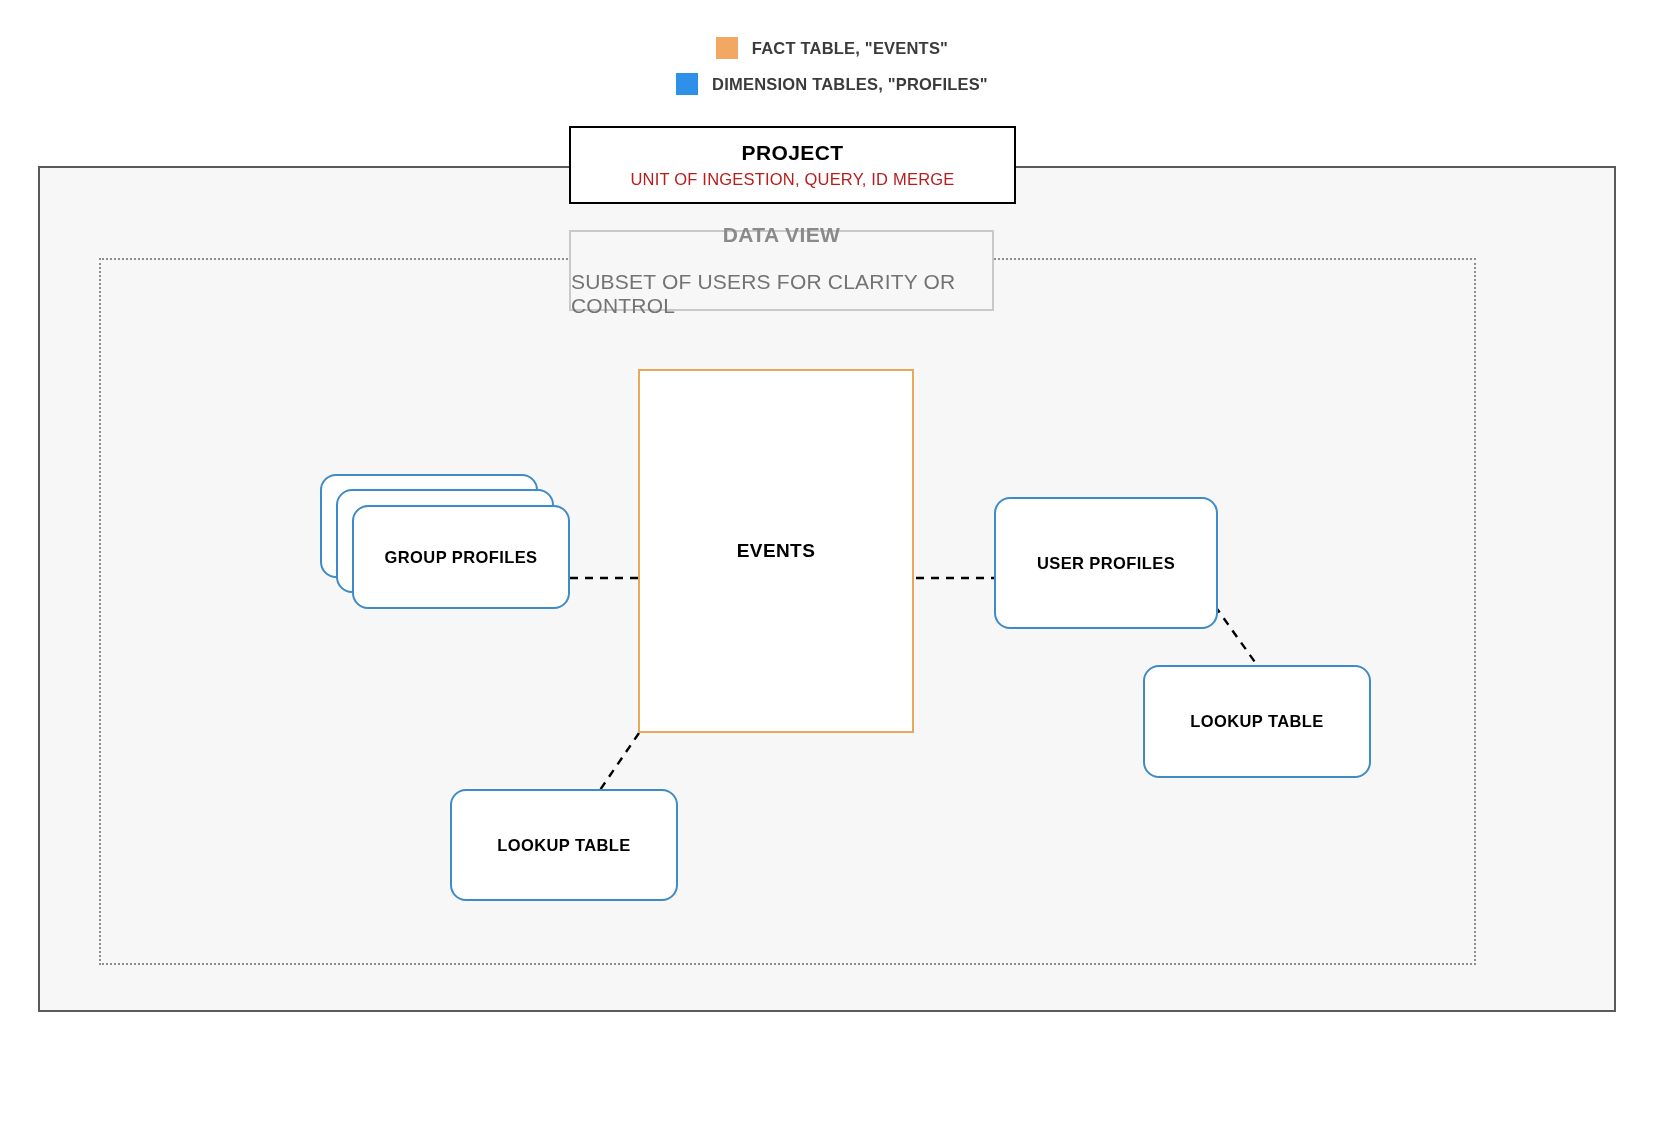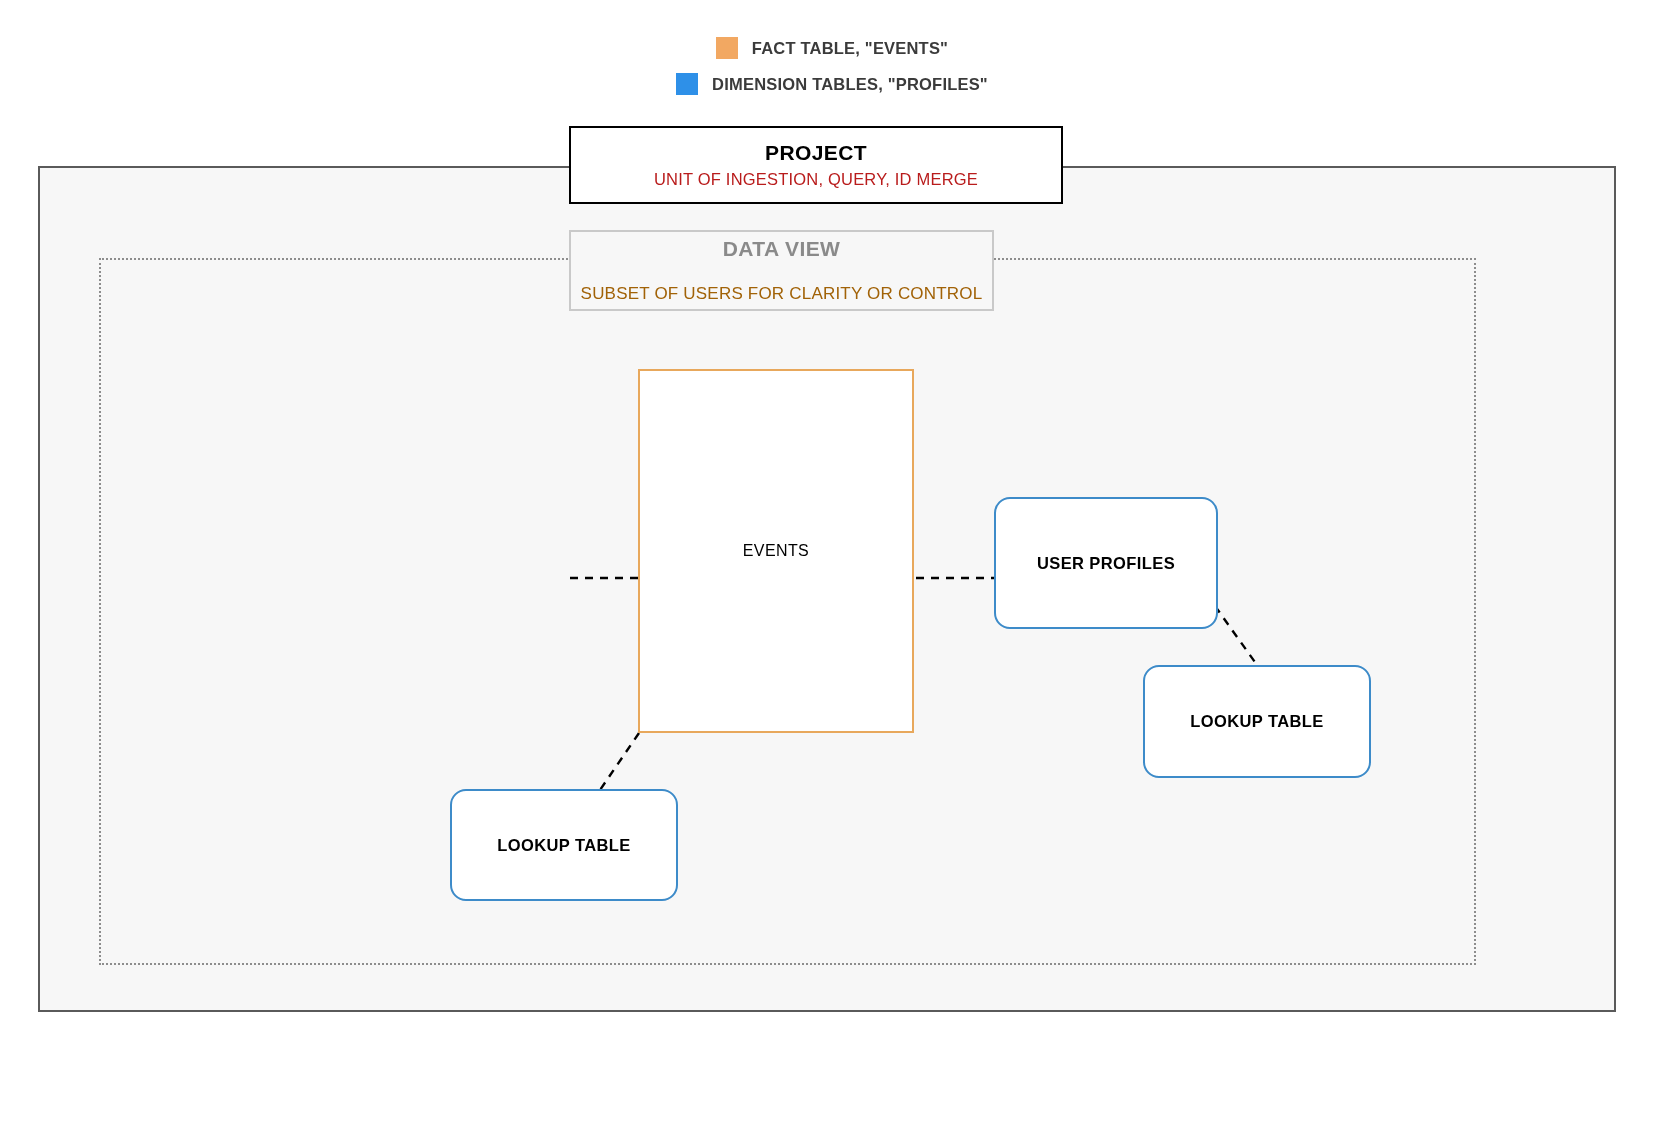--- a/index.html
+++ b/index.html
@@ -70,21 +70,21 @@
     height: 707px;
     border: 2px dotted #8d8d8d;
     box-sizing: border-box;
   }
 
   
   .project-box {
     position: absolute;
     left: 569px;
     top: 126px;
-    width: 494px;
+    width: 447px;
     height: 78px;
     background: #ffffff;
     border: 2px solid #000000;
     box-sizing: border-box;
     display: flex;
     flex-direction: column;
     align-items: center;
     justify-content: center;
   }
   .project-title {
@@ -116,42 +116,42 @@
     justify-content: center;
   }
   .dataview-title {
     font-size: 21px;
     font-weight: bold;
     color: #8a8a8a;
     letter-spacing: 0.4px;
     margin-bottom: 23px;
   }
   .dataview-subtitle {
-    font-size: 17px;
-    color: #a16207;
+    font-size: 21px;
+    color: #737373;
     letter-spacing: 0.2px;
   }
 
   
   .events-box {
     position: absolute;
     left: 638px;
     top: 369px;
     width: 276px;
     height: 364px;
     background: #ffffff;
     border: 2px solid #e8a85c;
     box-sizing: border-box;
     display: flex;
     align-items: center;
     justify-content: center;
   }
   .events-label {
-    font-size: 16px;
-    font-weight: normal;
+    font-size: 19px;
+    font-weight: bold;
     color: #000000;
     letter-spacing: 0.4px;
   }
 
   
   .dim-card {
     position: absolute;
     background: #ffffff;
     border: 2.5px solid #3d8bc9;
     border-radius: 16px;
@@ -257,20 +257,27 @@
 
   <div class="dataview-box">
     <div class="dataview-title">DATA VIEW</div>
     <div class="dataview-subtitle">SUBSET OF USERS FOR CLARITY OR CONTROL</div>
   </div>
 
   <div class="events-box">
     <span class="events-label">EVENTS</span>
   </div>
 
+  <div class="group-stack">
+    <div class="dim-card gp-back"></div>
+    <div class="dim-card gp-mid"></div>
+    <div class="dim-card gp-front">
+      <span class="dim-label">GROUP PROFILES</span>
+    </div>
+  </div>
 
   <div class="dim-card user-profiles-card">
     <span class="dim-label">USER PROFILES</span>
   </div>
 
   <div class="dim-card lookup-right-card">
     <span class="dim-label">LOOKUP TABLE</span>
   </div>
 
   <div class="dim-card lookup-left-card">

